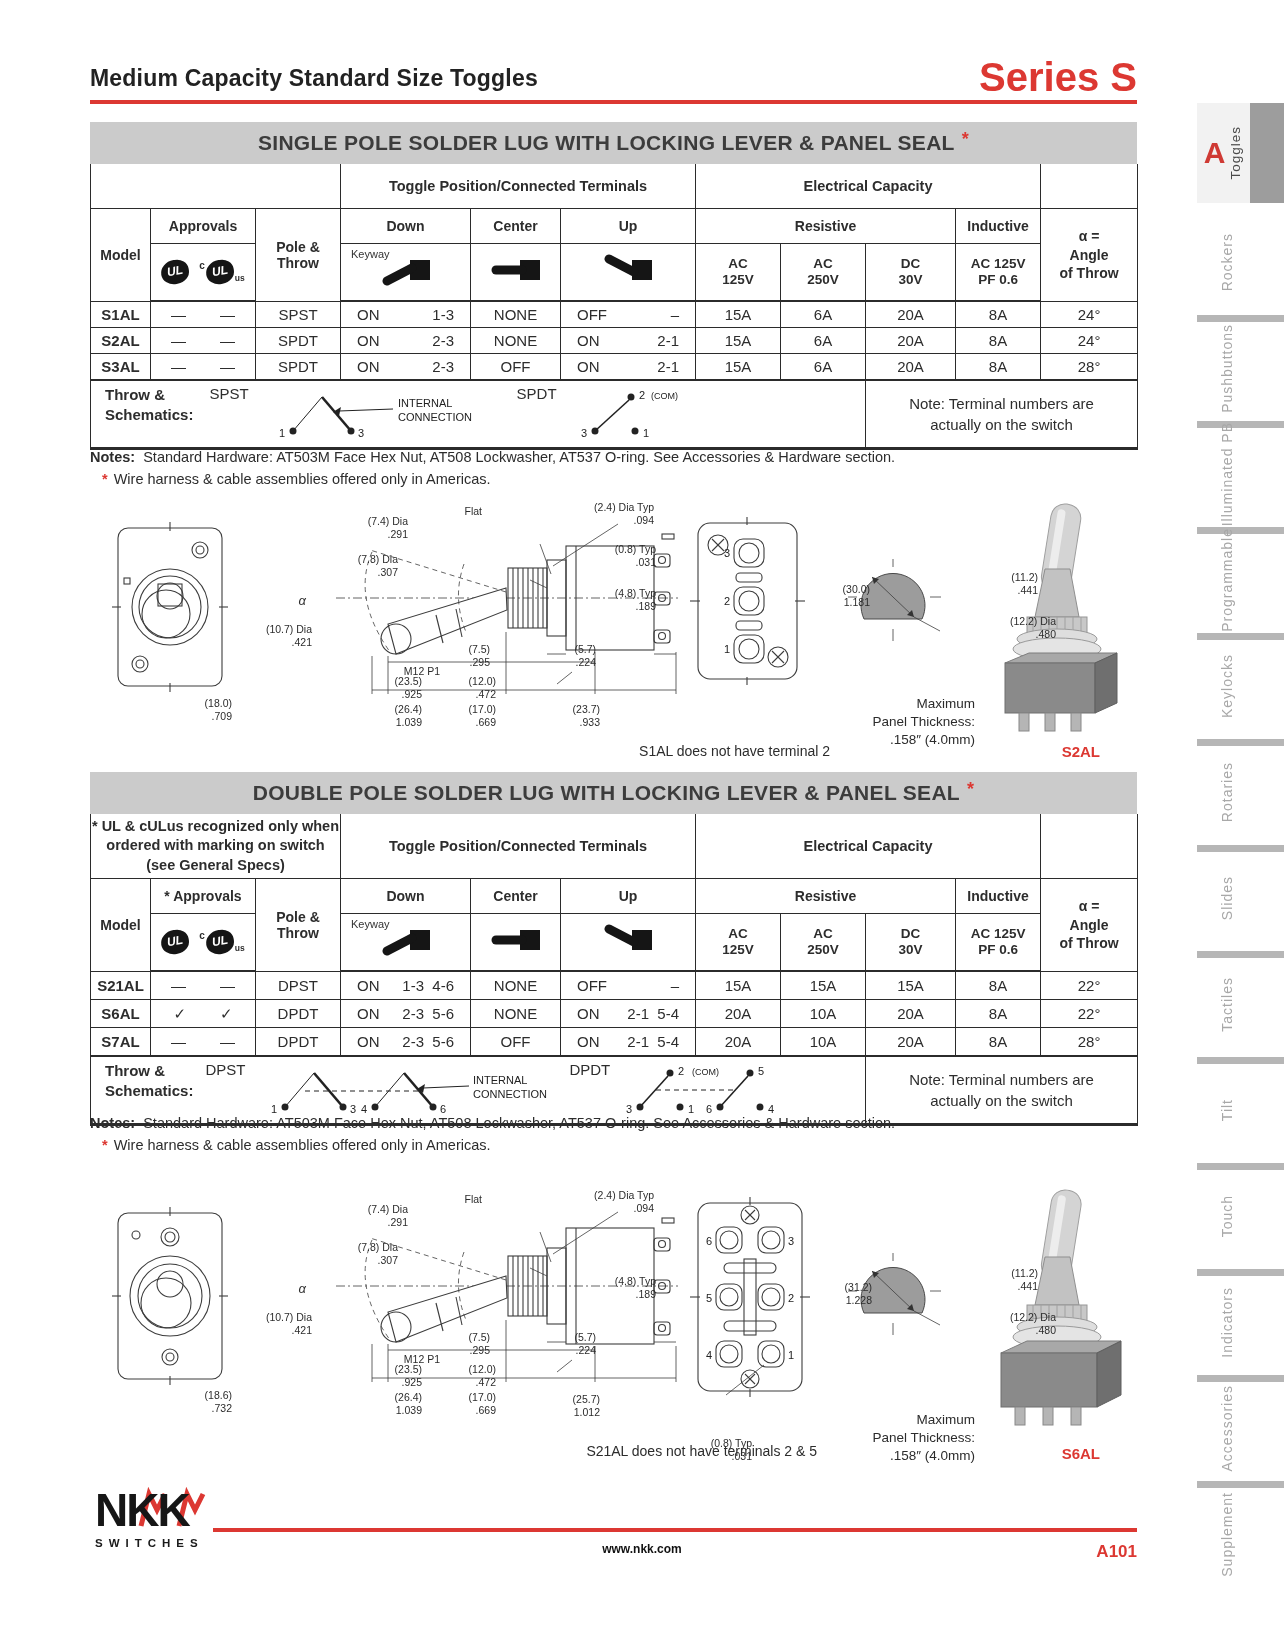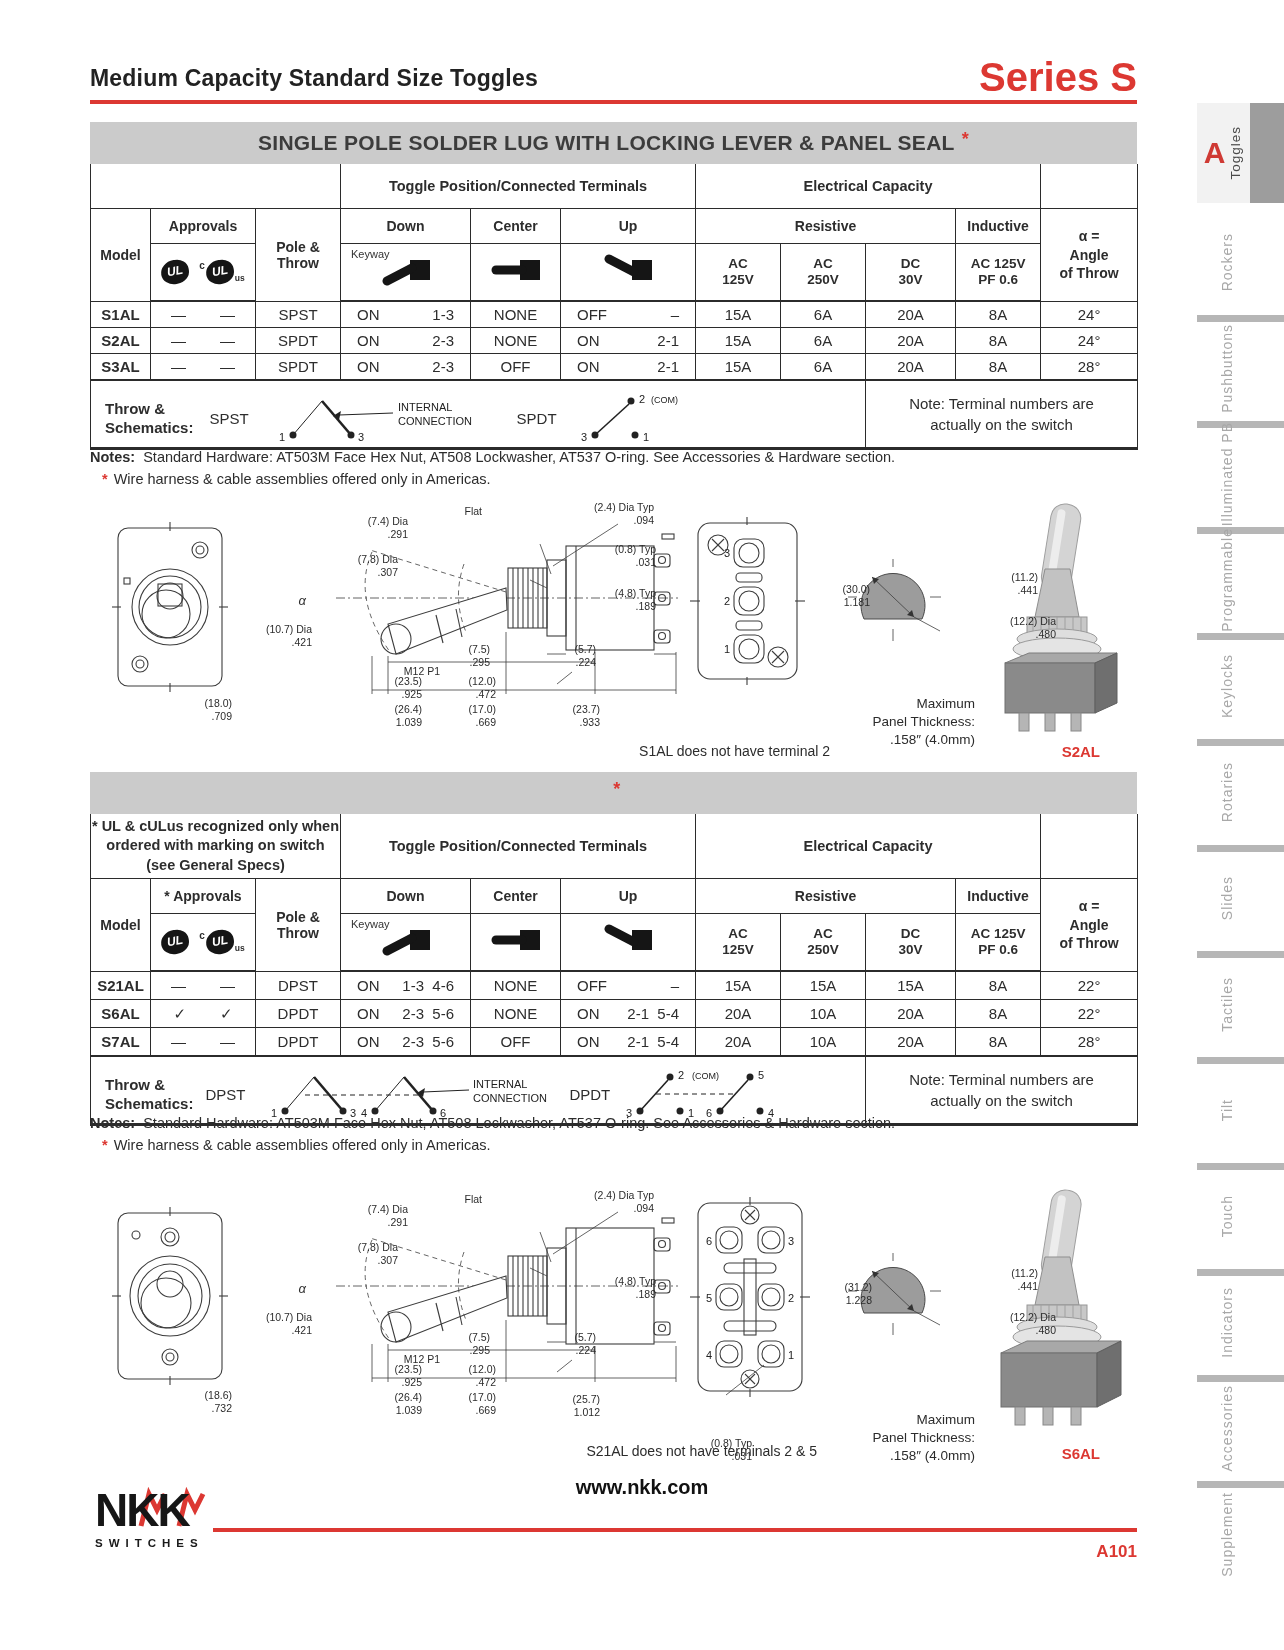--- a/index.html
+++ b/index.html
@@ -46,21 +46,21 @@
   .appr-icons{display:flex;justify-content:center;align-items:center;gap:10px;}
   .ul-badge{width:28px;height:24px;background:#151515;border-radius:54% 46% 50% 50%;color:#fff;
             display:inline-flex;align-items:center;justify-content:center;
             font-size:12px;font-weight:bold;font-style:italic;transform:rotate(-10deg);}
   .cul-wrap{display:inline-flex;align-items:flex-end;gap:1px;font-weight:bold;}
   .cul-pre{font-size:10px;align-self:flex-start;}
   .cul-suf{font-size:8.5px;}
 
   
   tr.schem td{border-bottom:3px solid #2b2b2b;height:62px;}
-  .schem-left{display:flex;align-items:center;gap:16px;padding:8px 8px 0 14px;}
+  .schem-left{display:flex;gap:16px;padding:8px 8px 0 14px;}
   .schem-label{font-weight:bold;font-size:15px;text-align:left;white-space:pre-line;line-height:1.3;}
   .schem-name{font-size:15px;}
   .schem-note{font-size:14.5px;white-space:pre-line;line-height:1.4;}
   svg.schem{display:block;}
   svg.schem text{font-family:"Liberation Sans",sans-serif;font-size:11px;fill:#222;}
   svg.schem .tiny{font-size:9px;}
 
   
   .notes{font-size:14.5px;line-height:1.55;}
   #notes1{top:446px;} #notes2{top:1112px;}
@@ -90,21 +90,21 @@
               display:flex;align-items:center;justify-content:center;gap:3px;}
   .active-letter{color:#cf3a34;font-size:30px;font-weight:bold;}
   .active-box .vlabel{color:#4a4a4a;font-size:13.5px;}
   .active-shadow{position:absolute;left:53px;top:0;width:34px;height:100px;background:#9d9d9d;}
 
   
   .footer-line{position:absolute;left:213px;top:1528px;width:924px;height:4px;background:#dc3832;}
   .logo{position:absolute;left:95px;top:1486px;width:130px;}
   .logo svg text{font-family:"Liberation Sans",sans-serif;font-weight:bold;}
   .logo-sub{font-size:11.5px;font-weight:bold;letter-spacing:6px;color:#1a1a1a;margin-top:1px;}
-  .website{position:absolute;left:0;top:1476px;width:1284px;text-align:center;font-size:20px;font-weight:bold;color:#111;}
+  .website{position:absolute;left:0;top:1542px;width:1284px;text-align:center;font-size:12px;font-weight:bold;color:#111;}
   .page-no{position:absolute;left:90px;top:1542px;width:1047px;text-align:right;font-size:17px;font-weight:bold;color:#dc3832;}
 </style>
 </head>
 <body>
 
 <div>
 
   <div class="sec doc-header" style="position:absolute;">
     <div class="doc-title">Medium Capacity Standard Size Toggles</div>
     <div class="series">Series S</div>
@@ -468,20 +468,21 @@
     <div class="dim" style="left:892px;top:118px;width:74px;">(12.2) Dia
 .480</div>
     <div class="dim big" style="left:470px;top:246px;width:270px;">S1AL does not have terminal 2</div>
     <div class="dim panel" style="left:725px;top:198px;width:160px;">Maximum
 Panel Thickness:
 .158″ (4.0mm)</div>
     <div class="dim red" style="left:930px;top:246px;width:80px;">S2AL</div>
   </div>
 
   <div class="sec banner" id="banner2">
+    <span>DOUBLE POLE SOLDER LUG WITH LOCKING LEVER &amp; PANEL SEAL</span>
     <span class="star">*</span>
   </div>
 
   <table class="spec" id="t2">
     <colgroup>
       <col style="width:60px">
         <col style="width:105px">
         <col style="width:85px">
         <col style="width:130px">
       <col style="width:90px">

